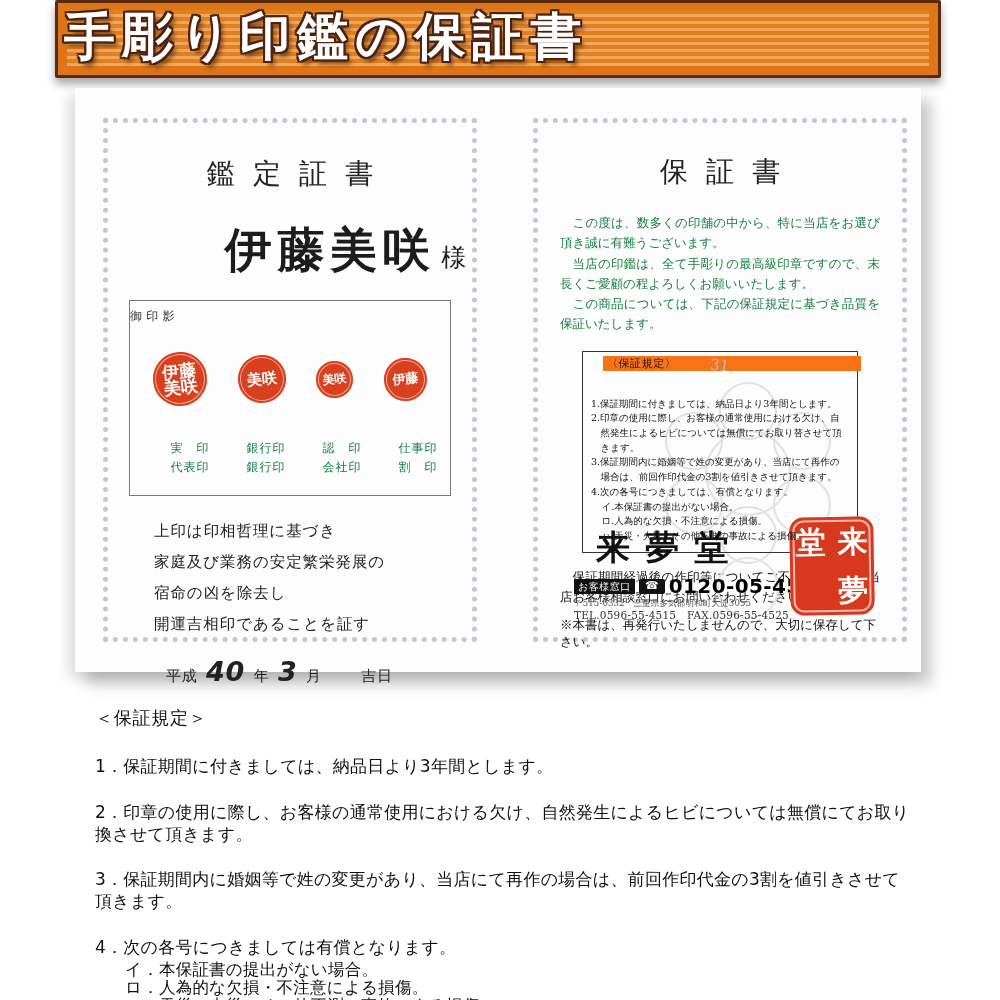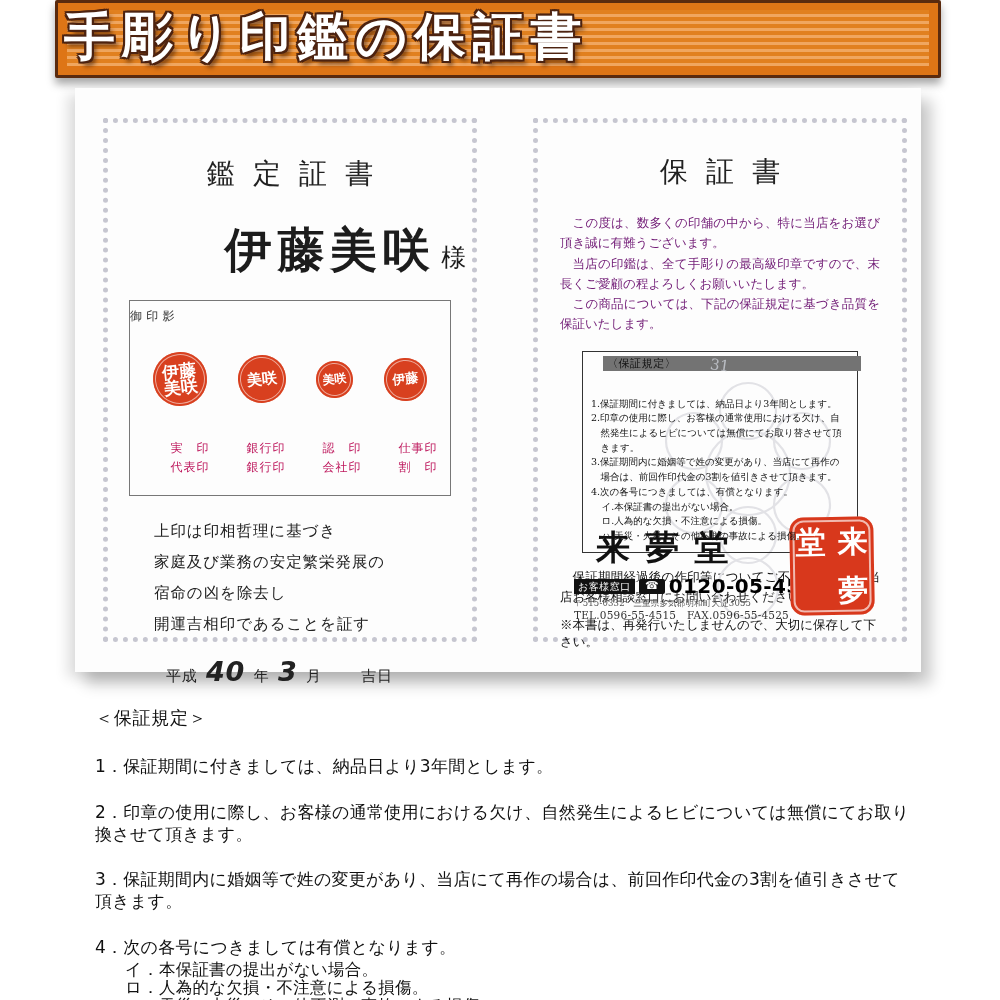--- a/index.html
+++ b/index.html
@@ -59,38 +59,38 @@
     overflow:hidden; font-family:"DejaVu Serif", serif; font-weight:bold;
     transform:rotate(-6deg); line-height:0.95;
     box-shadow:inset 0 0 0 2px #d8401f, inset 0 0 0 3px rgba(255,255,255,0.55);
   }
   .seal-1 { width:54px; height:54px; font-size:17px; }
   .seal-2 { width:48px; height:48px; font-size:15px; }
   .seal-3 { width:37px; height:37px; font-size:12px; }
   .seal-4 { width:43px; height:43px; font-size:13px; }
   .seal span { display:block; width:2.2em; word-break:break-all; }
   .seal-labels { display:flex; justify-content:space-around; margin:14px 8px 0; }
-  .seal-label-col { text-align:center; font-size:12px; line-height:1.6; color:#be185d; letter-spacing:0.08em;margin-left:28px; }
+  .seal-label-col { text-align:center; font-size:12px; line-height:1.6; color:#15803d; letter-spacing:0.08em;margin-left:28px; }
 
   .statement { width:272px; margin:20px auto 0; font-size:15.5px; line-height:2.0; letter-spacing:0.06em; color:#222; }
   .date-line { margin:16px 0 0 58px; font-size:15px; color:#222; letter-spacing:0.05em; }
   .date-line .big-num { font-size:27px; font-weight:bold; font-family:"DejaVu Sans", sans-serif; font-style:italic; margin:0 3px; }
   .date-line .day { margin-left:34px; }
 
   
   .cert-right .cert-title { margin-top:30px; }
-  .warranty-body { margin:22px 22px 0; font-size:12.5px; line-height:1.62; text-align:justify; color:#701a75; }
+  .warranty-body { margin:22px 22px 0; font-size:12.5px; line-height:1.62; text-align:justify; color:#15803d; }
   .warranty-body p { text-indent:1em; }
 
   .terms-box {
     position:relative; margin:16px auto 0; width:276px;
     border:1.5px solid #333; padding:12px 8px 8px; background:transparent;
   }
   .terms-box-title {
-    position:absolute; top:-8px; left:12px; background:#737373;
+    position:absolute; top:-8px; left:12px; background:#f97316;
     font-size:11px; padding:0 4px; letter-spacing:0.05em; color:#111;
   }
   .terms-box-line { font-size:9.5px; line-height:1.55; color:#111; padding-left:1em; text-indent:-1em; }
   .terms-box-line.sub { padding-left:2.1em; text-indent:-1em; }
   .watermark { position:absolute; pointer-events:none; z-index:0; }
   .wm-mark { position:absolute; top:-6px; left:118px; color:#b9bcc2; font-size:15px; transform:rotate(8deg); font-family:"DejaVu Serif", serif; }
   .terms-box * { position:relative; z-index:1; }
 
   .followup { margin:14px 22px 0; font-size:12.5px; line-height:1.6; text-align:justify; color:#111; }
   .followup p { text-indent:1em; }

